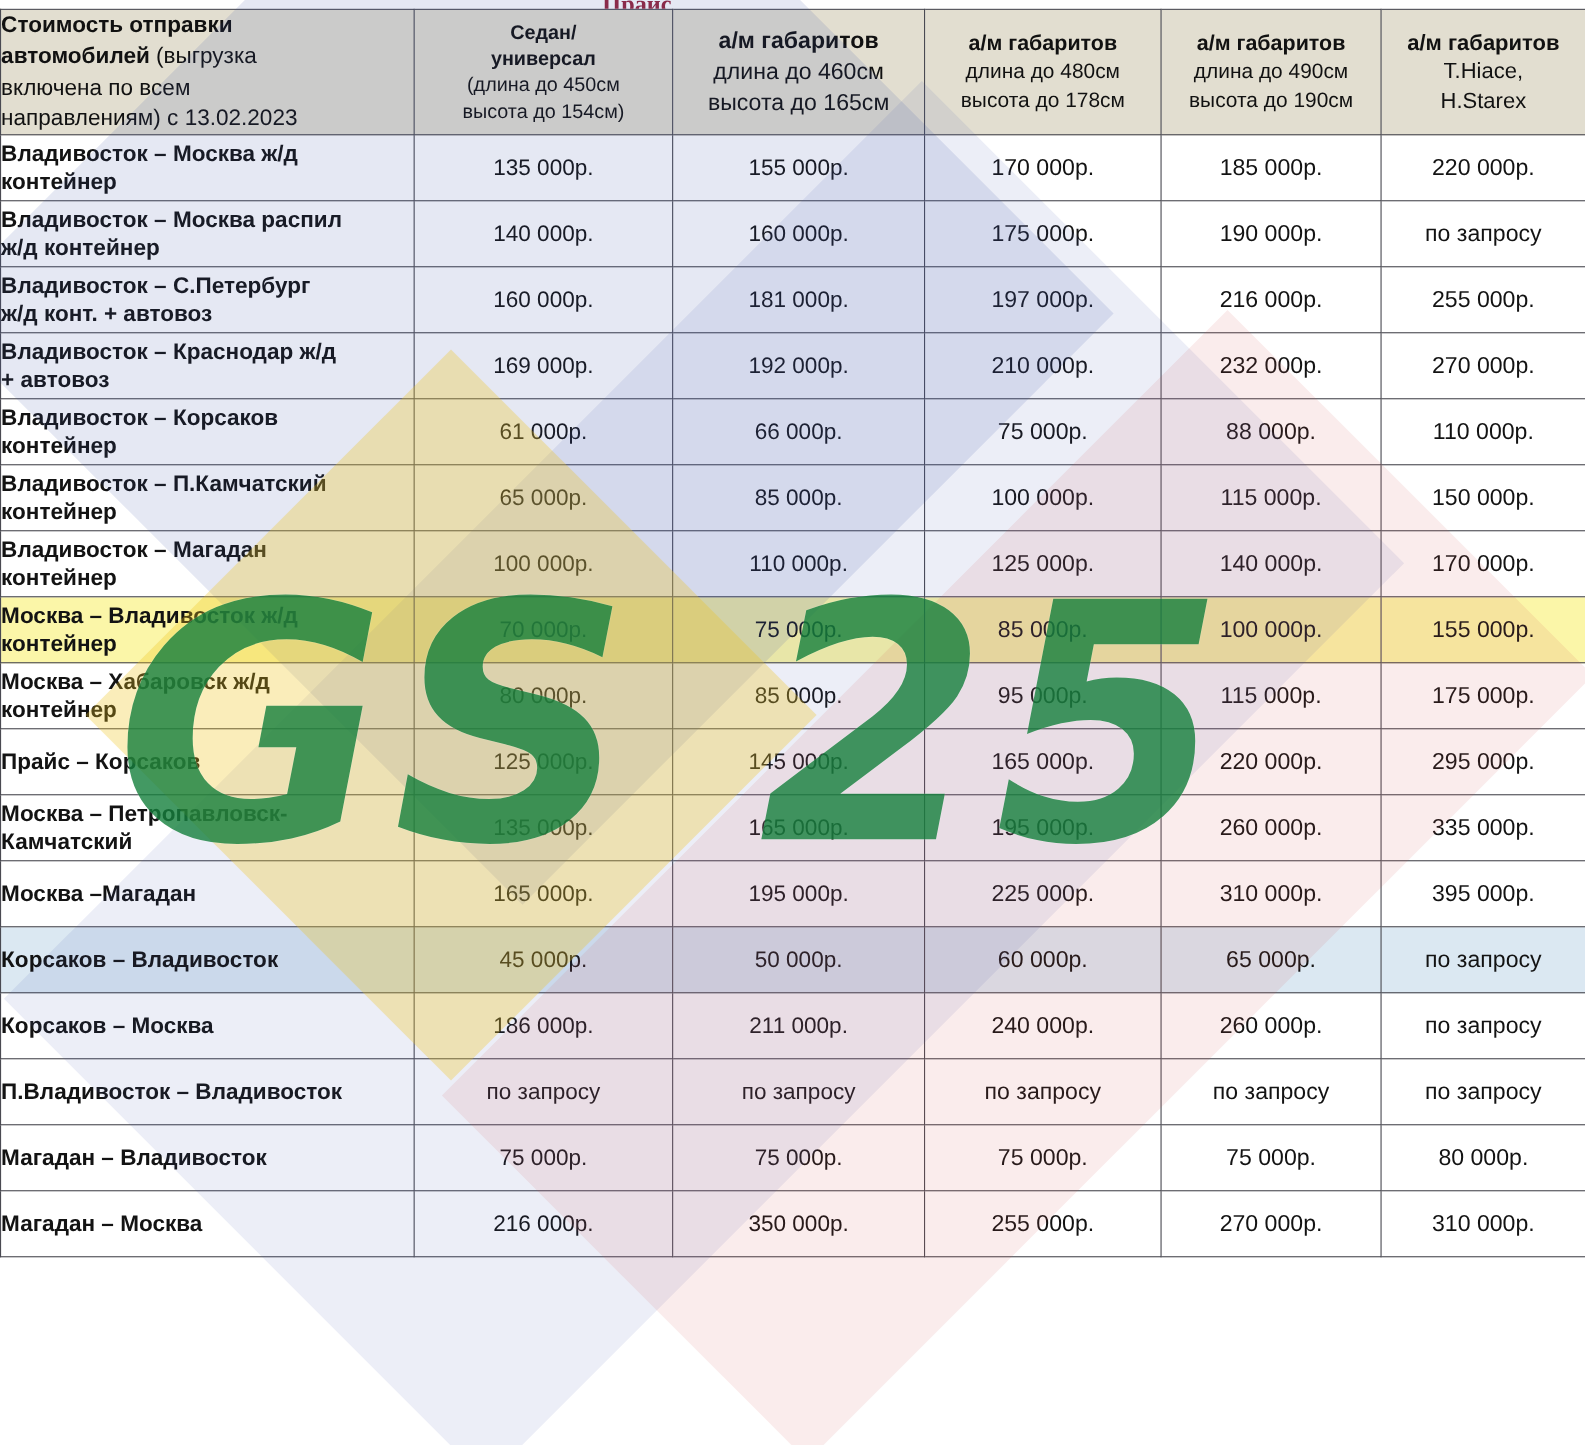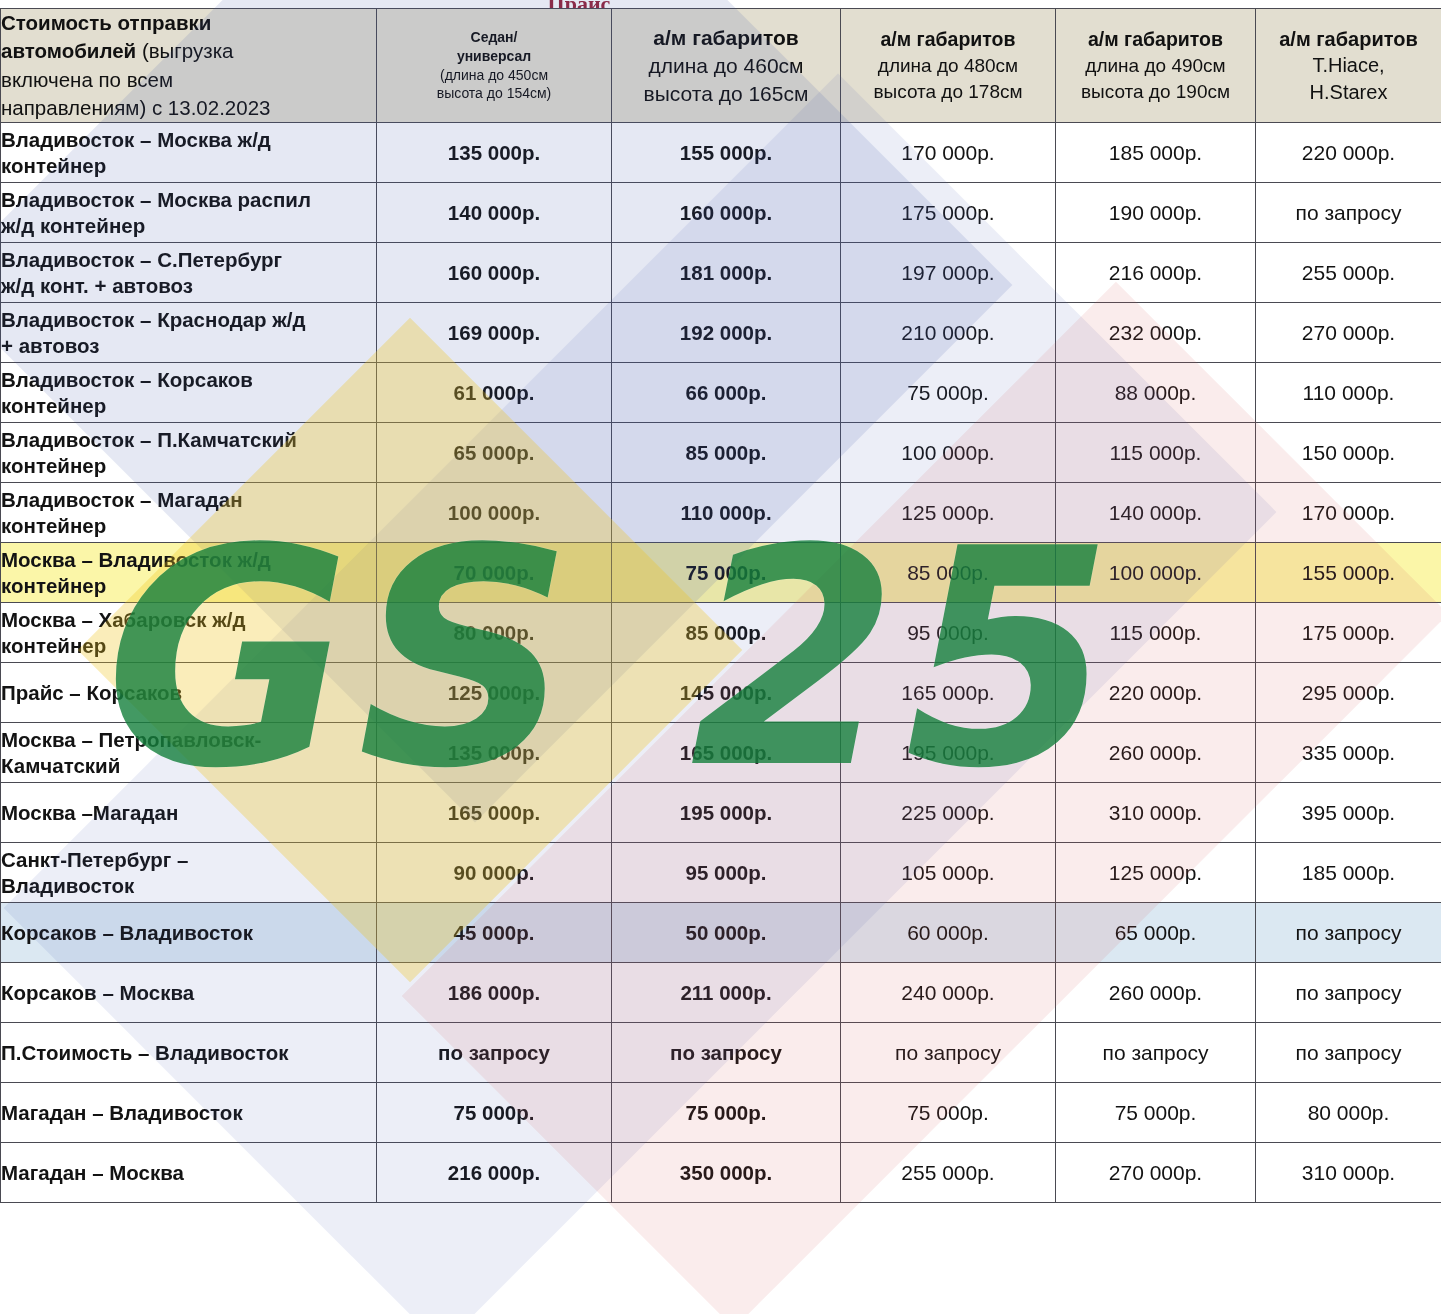--- a/index.html
+++ b/index.html
@@ -81,21 +81,21 @@
   col.c-sedan{width:235px;}
   col.c-460{width:229px;}
   col.c-480{width:215px;}
   col.c-490{width:200px;}
   col.c-hiace{width:186px;}
 
   thead th{
     background:#e2ded0;
     padding:8px 10px 10px;
     text-align:center;
-    font-size:14px;
+    font-size:18px;
     line-height:1.33;
     color:#111;
     font-weight:normal;
   }
   th.route-head{
     text-align:left;
     font-size:20.5px;
     line-height:1.38;
     padding:7px 8px 8px 10px;
   }
@@ -116,21 +116,21 @@
     padding:4px 8px 5px 10px;
     font-weight:bold;
     font-size:20.5px;
     line-height:1.25;
     margin-top:32px;
   }
   td.val{
     text-align:center;
     font-size:20.5px;
   }
-  td.val.b{font-weight:bold;}
+  td.val.b{font-weight:normal;}
   td.val.n{font-weight:normal;font-size:21px;}
 
   tr.hi-yellow td{background:#fbf6a8;}
   tr.hi-blue td{background:rgba(190,214,232,.55);}
 
   
   #top-sliver{
     position:absolute;left:0;top:0;width:1158px;height:8px;
     overflow:hidden;z-index:4;pointer-events:none;
   }
@@ -298,46 +298,38 @@
         <td class="val n">335 000р.</td>
       </tr>
       <tr>
         <td class="route"><span>Москва –Магадан</span></td>
         <td class="val b">165 000р.</td>
         <td class="val b">195 000р.</td>
         <td class="val n">225 000р.</td>
         <td class="val n">310 000р.</td>
         <td class="val n">395 000р.</td>
       </tr>
-      <tr>
-        <td class="route"><span>Санкт-Петербург  –</span><br><span>Владивосток</span></td>
-        <td class="val b">90 000р.</td>
-        <td class="val b">95 000р.</td>
-        <td class="val n">105 000р.</td>
-        <td class="val n">125 000р.</td>
-        <td class="val n">185 000р.</td>
-      </tr>
       <tr class="hi-blue">
         <td class="route"><span>Корсаков – Владивосток</span></td>
         <td class="val b">45 000р.</td>
         <td class="val b">50 000р.</td>
         <td class="val n">60 000р.</td>
         <td class="val n">65 000р.</td>
         <td class="val n">по запросу</td>
       </tr>
       <tr>
         <td class="route"><span>Корсаков – Москва</span></td>
         <td class="val b">186 000р.</td>
         <td class="val b">211 000р.</td>
         <td class="val n">240 000р.</td>
         <td class="val n">260 000р.</td>
         <td class="val n">по запросу</td>
       </tr>
       <tr>
-        <td class="route"><span>П.Стоимость – Владивосток</span></td>
+        <td class="route"><span>П.Владивосток – Владивосток</span></td>
         <td class="val b">по запросу</td>
         <td class="val b">по запросу</td>
         <td class="val n">по запросу</td>
         <td class="val n">по запросу</td>
         <td class="val n">по запросу</td>
       </tr>
       <tr>
         <td class="route"><span>Магадан – Владивосток</span></td>
         <td class="val b">75 000р.</td>
         <td class="val b">75 000р.</td>

